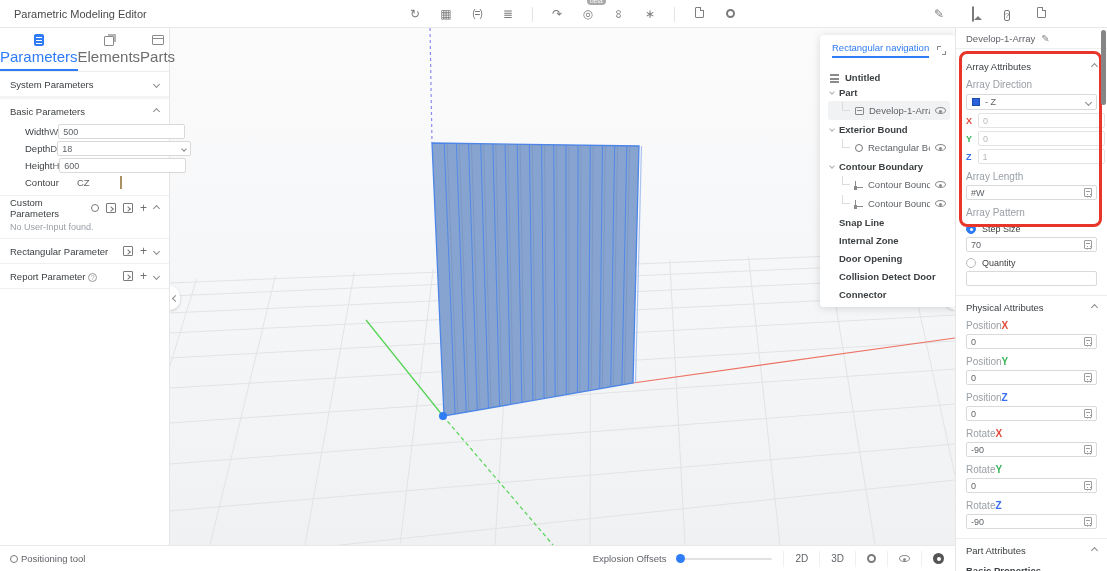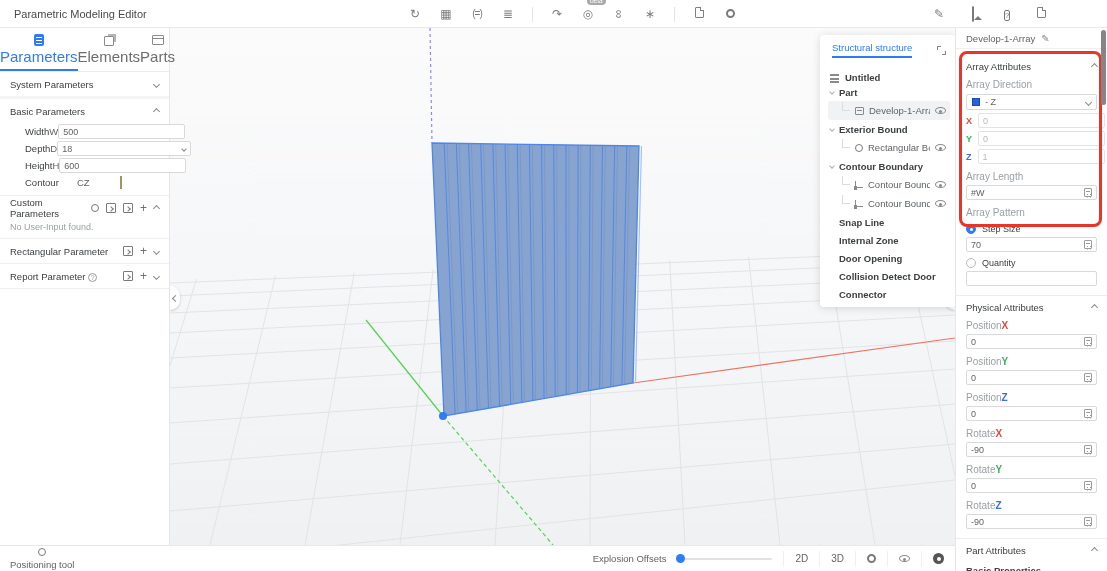--- a/index.html
+++ b/index.html
@@ -80,21 +80,21 @@
   .fld input { flex:1; min-width:0; border:none; outline:none; background:transparent; font-size:9px;
     color:#5f6368; font-family:"Liberation Sans", sans-serif; padding:0; }
   .fld.disabled input { color:#b9b9b9; }
   .swatch { width:17px; height:12px; border:1px solid #a8915e; }
   .icon-cluster { display:flex; align-items:center; gap:7px; }
   .muted { color:#9aa0a6; font-size:9px; padding:2px 10px 6px 10px; }
 
   
   .bottombar { position:absolute; left:0; top:545px; width:955px; height:26px; background:#fff;
     border-top:1px solid #e8e8e8; display:flex; align-items:center; z-index:25; }
-  .pos-tool { display:flex; align-items:center; gap:3px; margin-left:10px; font-size:9.5px; color:#5f6368; cursor:pointer;flex-direction:column;}
+  .pos-tool { display:flex; align-items:center; gap:3px; margin-left:10px; font-size:9.5px; color:#5f6368; cursor:pointer;}
   .bb-right { margin-left:auto; display:flex; align-items:center; height:100%; }
   .bb-cell { display:flex; align-items:center; height:16px; padding:0 11px; border-left:1px solid #f0f0f0; cursor:pointer; }
   .bb-cell:first-child { border-left:none; }
   .exp-label { font-size:9.5px; color:#5f6368; }
   .slider { position:relative; width:96px; height:2px; background:#e2e2e2; border-radius:1px; }
   .slider .knob { position:absolute; left:0; top:-3.5px; width:9px; height:9px; border-radius:50%; background:#2e7cf6; cursor:pointer;}
   .bb-btn { font-size:10px; color:#5f6368; }
 
   
   .viewport { position:absolute; left:170px; top:28px; width:785px; height:517px;
@@ -363,21 +363,21 @@
 </div>
 <div class="collapse-handle lh">
     <span class="cv left"></span>
   </div>
 <div class="collapse-handle rh">
     <span class="cv right"></span>
   </div>
 
 <div class="struct-panel">
   <div class="sp-head">
-    <span class="sp-title">Structural structure</span>
+    <span class="sp-title">Rectangular navigation</span>
     <span class="i-expand"></span>
   </div>
   <div class="sp-body">
     <div class="t-root">
       <span class="ic-stack"></span>
       <span>Untitled</span>
     </div>
 
     <div class="t-group">
       <span class="t-caret"></span>

